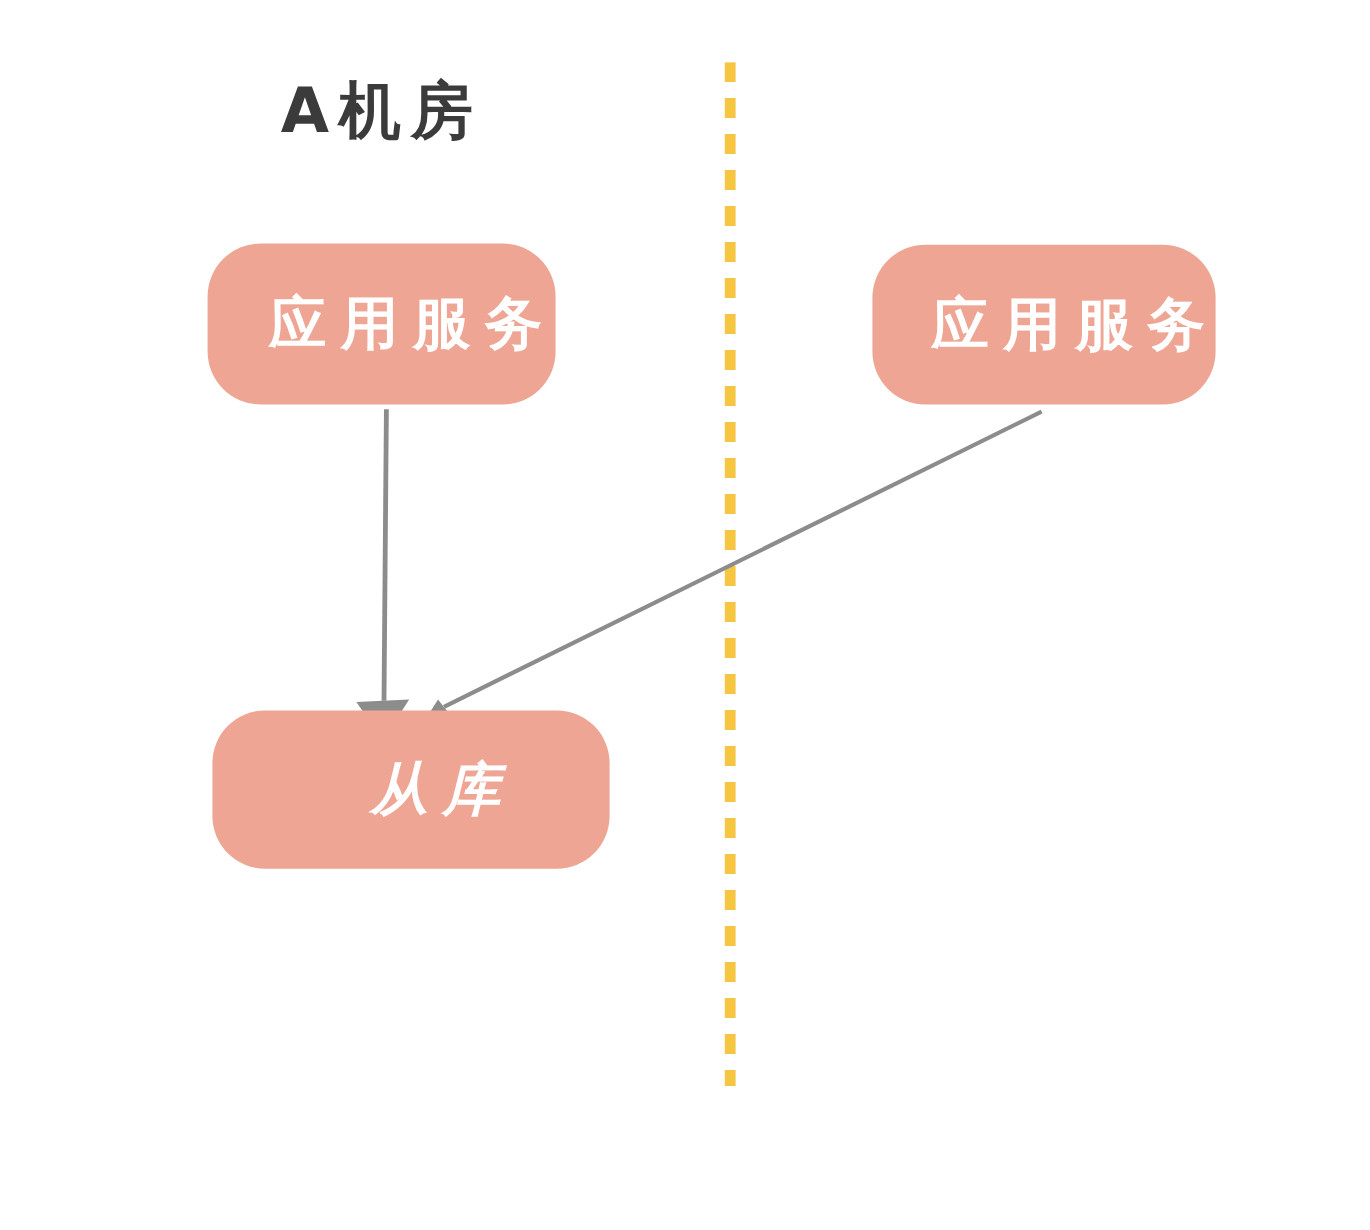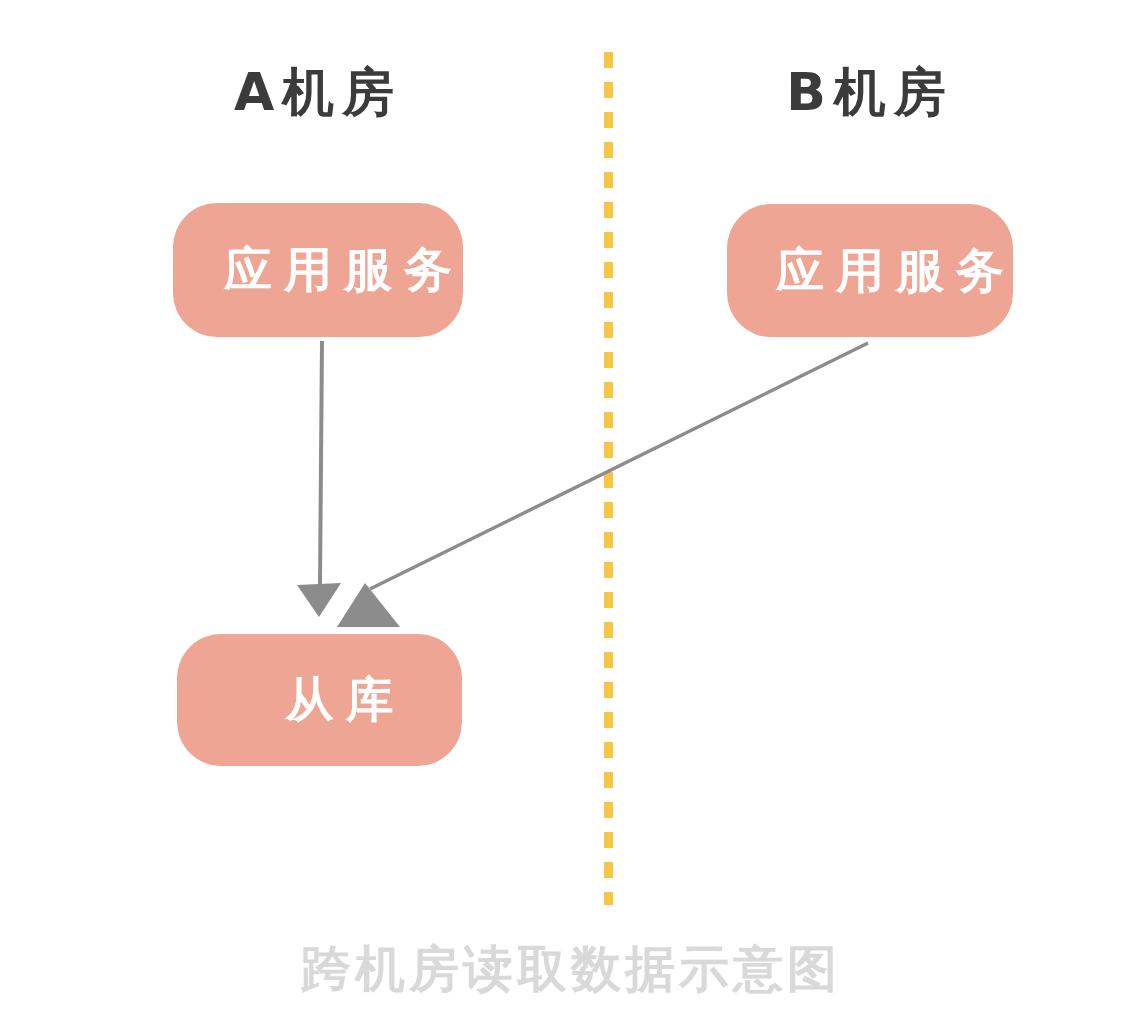--- a/index.html
+++ b/index.html
@@ -46,21 +46,21 @@
   .node .label {
     color: var(--node_text);
     font-size: 48px;
     font-weight: 600;
     letter-spacing: 12px;
     text-indent: 12px; 
     white-space: nowrap;
   }
   .node.app-a   { left: 173px; top: 203px; width: 290px; height: 134px; }
   .node.app-b   { left: 727px; top: 204px; width: 286px; height: 133px; }
-  .node.slave   { left: 177px; top: 634px; width: 285px; height: 132px; }
+  .node.slave   { left: 177px; top: 592px; width: 331px; height: 132px; font-style: italic; }
 
   .divider {
     position: absolute;
     left: 604px;
     top: 52px;
     width: 9px;
     height: 853px;
     background-image: repeating-linear-gradient(
       to bottom,
       var(--divider_yellow) 0px,
@@ -92,21 +92,20 @@
     white-space: nowrap;
   }
 </style>
 </head>
 <body>
 
 <div class="canvas">
 
   <div class="zone-title a">A机房</div>
 
-  <div class="zone-title b">B机房</div>
 
   <div class="divider"></div>
 
   <svg class="edges-svg" viewBox="0 0 1142 1025">
 
     <g>
       <line x1="322" y1="341" x2="320" y2="584" stroke-width="4"></line>
       <polygon points="297,585 341,583 319,617"></polygon>
     </g>
 
@@ -121,15 +120,14 @@
   </div>
 
   <div class="node app-b">
     <span class="label">应用服务</span>
   </div>
 
   <div class="node slave">
     <span class="label">从库</span>
   </div>
 
-  <div class="caption">跨机房读取数据示意图</div>
 
 </div>
 
 </body></html>

